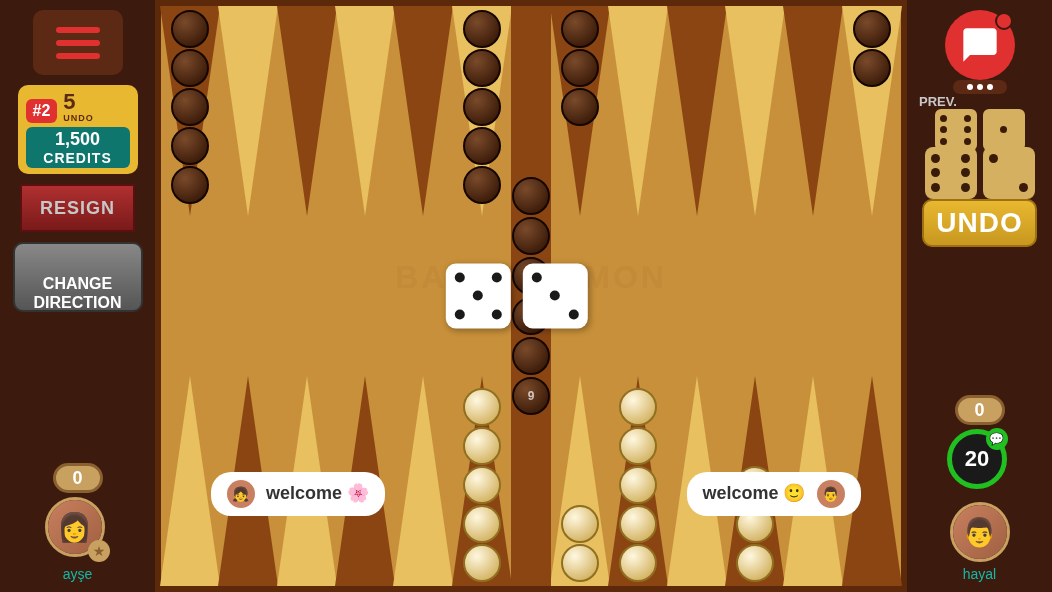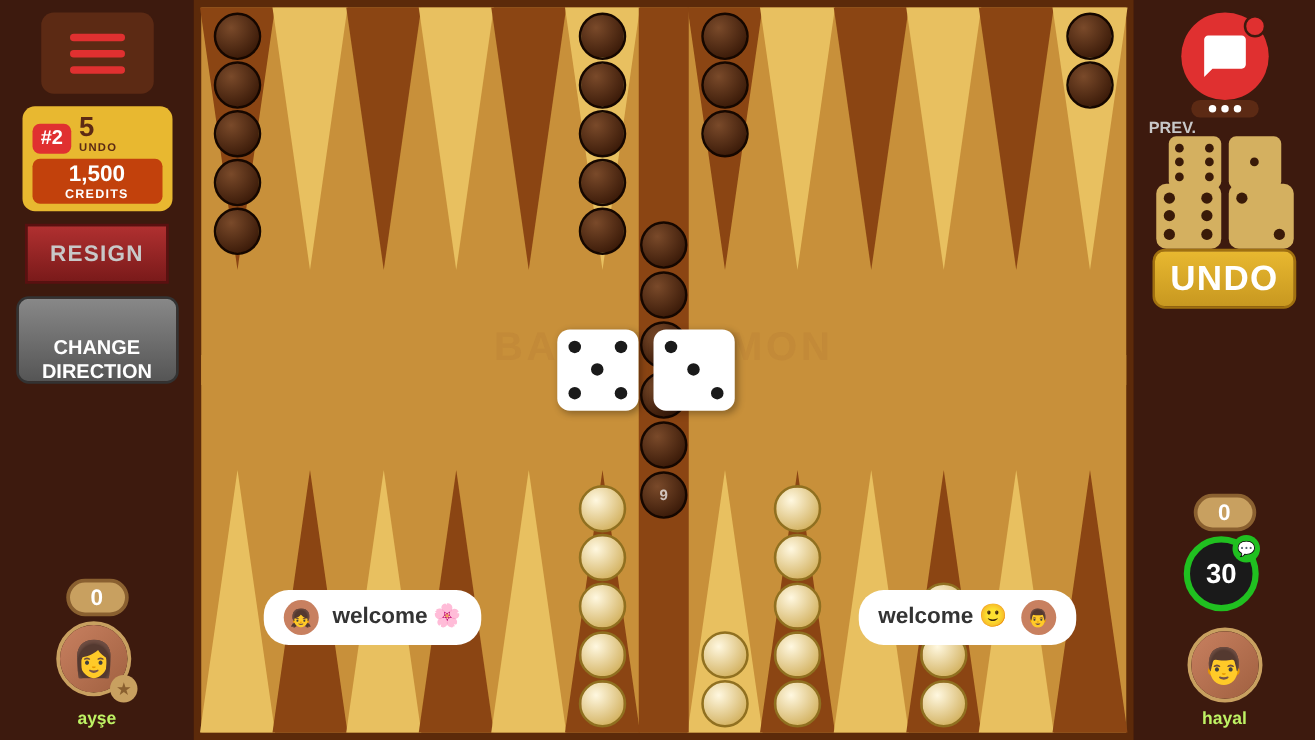--- a/index.html
+++ b/index.html
@@ -79,34 +79,34 @@
       color: #5c2a14;
       line-height: 1;
     }
     #score-label {
       font-size: 9px;
       font-weight: bold;
       color: #5c2a14;
       letter-spacing: 1px;
     }
     #credits-block {
-      background: #c2410c;
+      background: #0f766e;
       border-radius: 6px;
       width: 100%;
       text-align: center;
       margin-top: 4px;
       padding: 2px 0;
     }
     #credits-value {
       font-size: 18px;
       font-weight: bold;
       color: white;
     }
     #credits-label {
-      font-size: 10px;
+      font-size: 14px;
       font-weight: bold;
       color: white;
       letter-spacing: 1px;
     }
 
     #resign-button {
       background: linear-gradient(to bottom, #b03030, #7a1a1a);
       border-radius: 0;
       width: 115px;
       height: 48px;
@@ -199,23 +199,23 @@
       height: 22px;
       background: #c8a060;
       border-radius: 50%;
       display: flex;
       align-items: center;
       justify-content: center;
       font-size: 14px;
       color: #8a6030;
     }
     .player-name {
-      color: #bef264;
+      color: #14b8a6;
       font-size: 14px;
-      font-weight: bold;
+      font-weight: normal;
     }
 
     
     #board-wrapper {
       flex: 1;
       background: #5c2a0a;
       padding: 6px;
       display: flex;
       flex-direction: column;
     }
@@ -964,21 +964,21 @@
   </div>
 
   <div id="undo-button">
     <span>UNDO</span>
   </div>
 
   <div id="bottom-right-area">
     <div class="player-score-bubble">0</div>
     <div class="avatar-container">
       <div class="timer-circle">
-        <span class="timer-value">30</span>
+        <span class="timer-value">20</span>
         <div class="timer-chat-icon">💬</div>
       </div>
     </div>
     <div class="avatar-circle" style="width:60px;height:60px;margin-top:4px;">
       <div class="avatar-img-placeholder">👨</div>
     </div>
     <span class="player-name">hayal</span>
   </div>
 </div>
 

